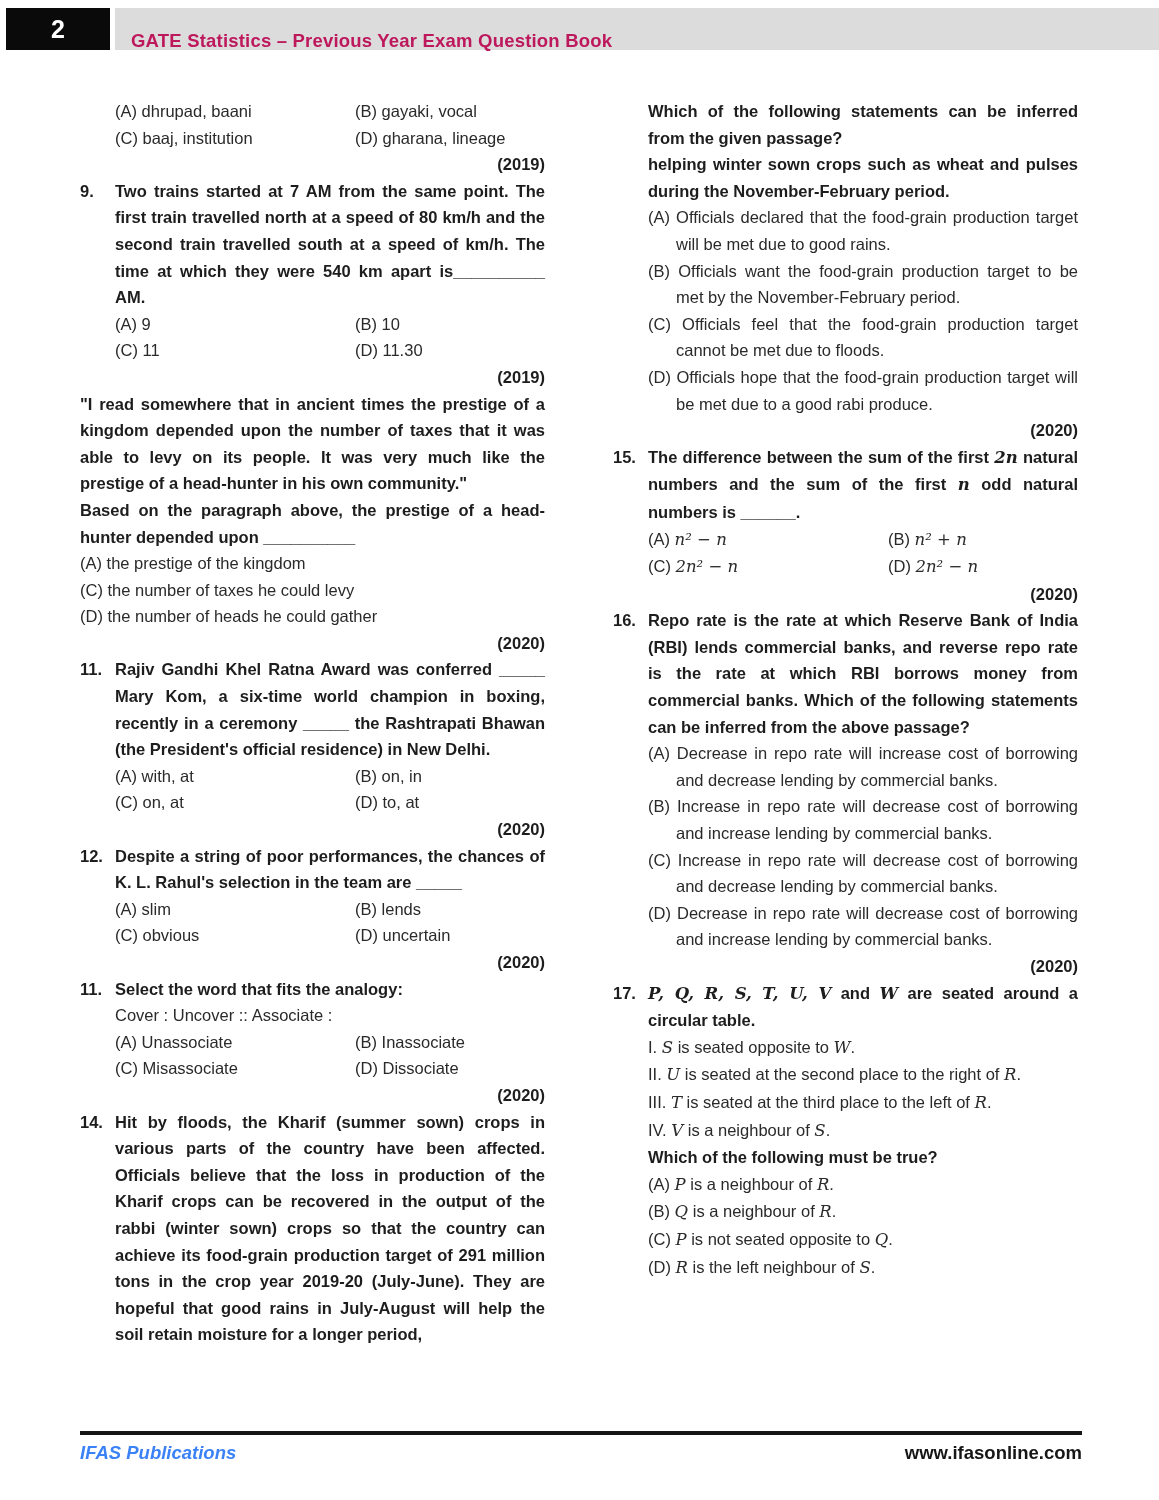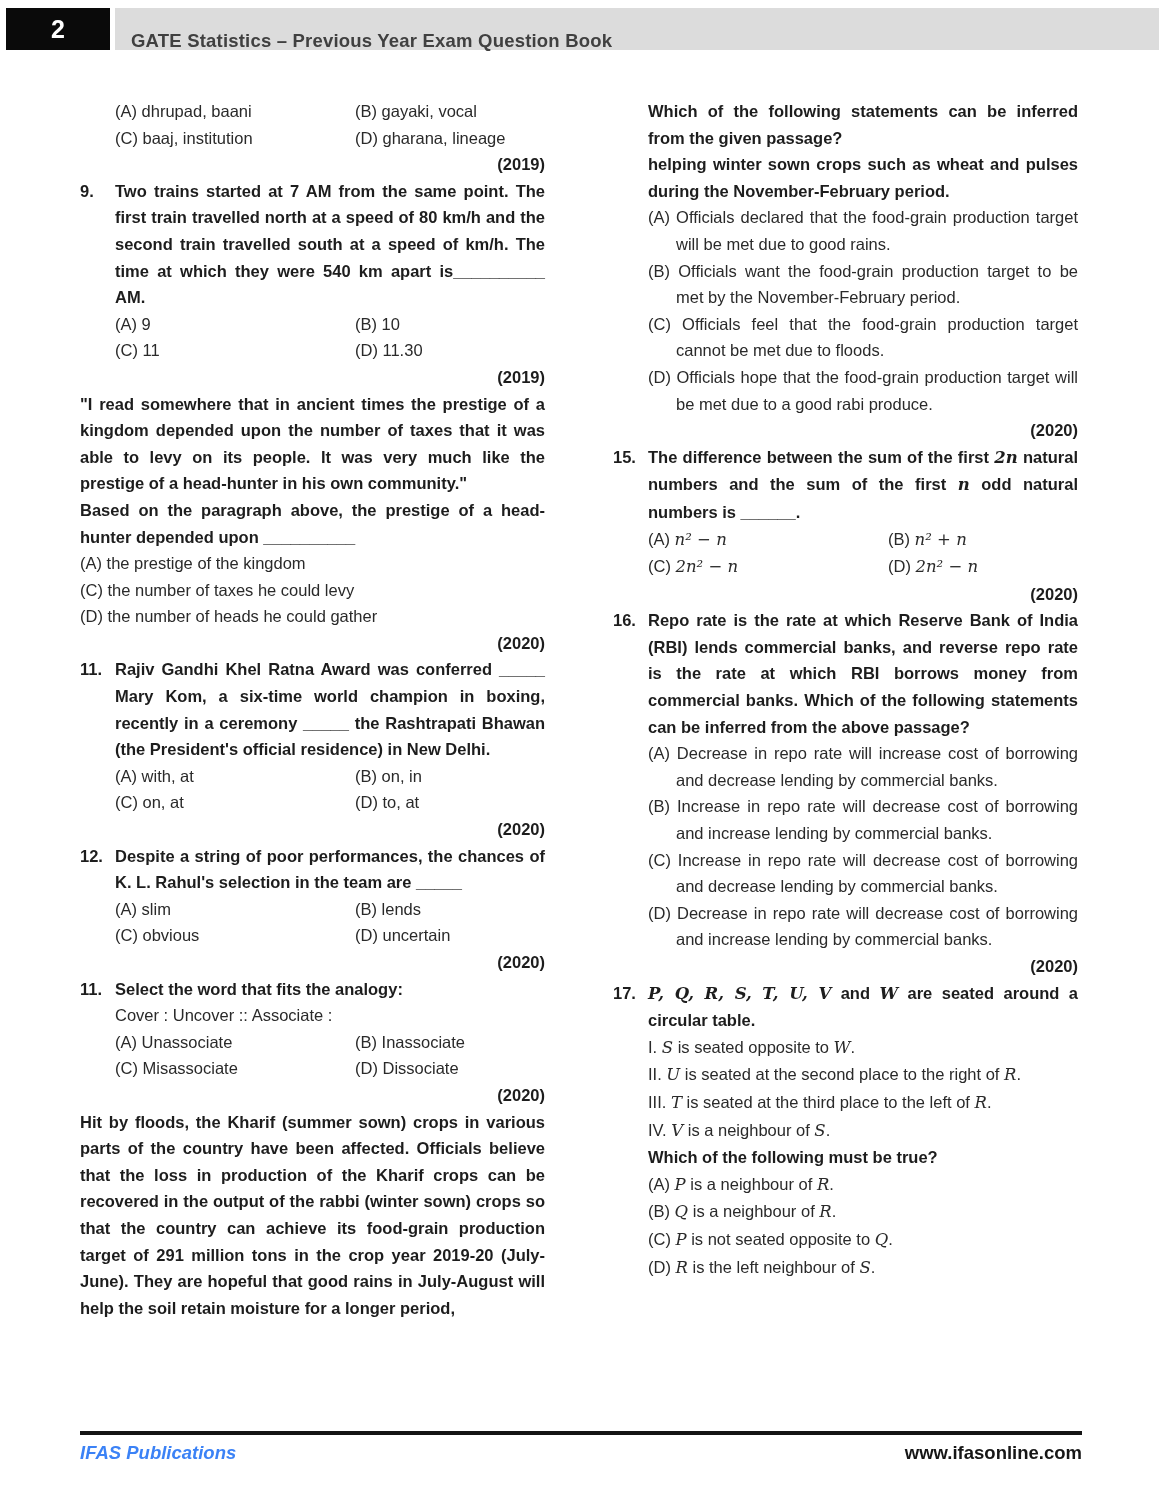--- a/index.html
+++ b/index.html
@@ -10,21 +10,21 @@
   
   .page-num-box{
     position:absolute;left:6px;top:8px;width:104px;height:42px;background:#0a0a0a;
     color:#ffffff;display:flex;align-items:center;justify-content:center;
     font-weight:700;font-size:25px;
   }
   .header-bar{
     position:absolute;left:115px;top:8px;width:1044px;height:42px;background:#dcdcdc;
     display:flex;align-items:center;box-sizing:border-box;padding-left:16px;
   }
-  .header-title{font-weight:700;font-size:18.5px;color:#404040;letter-spacing:.2px;margin-top:24px;}
+  .header-title{font-weight:700;font-size:18.5px;color:#be185d;letter-spacing:.2px;margin-top:24px;}
   
   .col{position:absolute;top:80px;width:465px;font-size:16.5px;line-height:26.6px;margin-top:18px;}
   #col-left{left:80px;}
   #col-right{left:613px;}
   .question{display:flex;}
   .qnum{flex:none;width:35px;font-weight:700;}
   .qbody{flex:1;min-width:0;}
   .para{}
   .j{text-align:justify;}
   .optgrid{display:grid;grid-template-columns:240px 1fr;}
@@ -123,20 +123,21 @@
         <div class="optgrid">
           <div class="optcell"><span class="run-r">(A) Unassociate</span></div>
           <div class="optcell"><span class="run-r">(B) Inassociate</span></div>
           <div class="optcell"><span class="run-r">(C) Misassociate</span></div>
           <div class="optcell"><span class="run-r">(D) Dissociate</span></div>
         </div>
         <div class="year">(2020)</div>
       </div>
     </div>
     <div class="question">
+      <div class="qnum">14.</div>
       <div class="qbody">
         <div class="para j"><span class="run-b">Hit by floods, the Kharif (summer sown) crops in various parts of the country have been affected. Officials believe that the loss in production of the Kharif crops can be recovered in the output of the rabbi (winter sown) crops so that the country can achieve its food-grain production target of 291 million tons in the crop year 2019-20 (July-June). They are hopeful that good rains in July-August will help the soil retain moisture for a longer period,</span></div>
       </div>
     </div>
   </div>
 <div class="col" id="col-right">
     <div class="question">
       <div class="qnum"></div>
       <div class="qbody">
         <div class="para j"><span class="run-b">Which of the following statements can be inferred from the given passage?</span></div>

